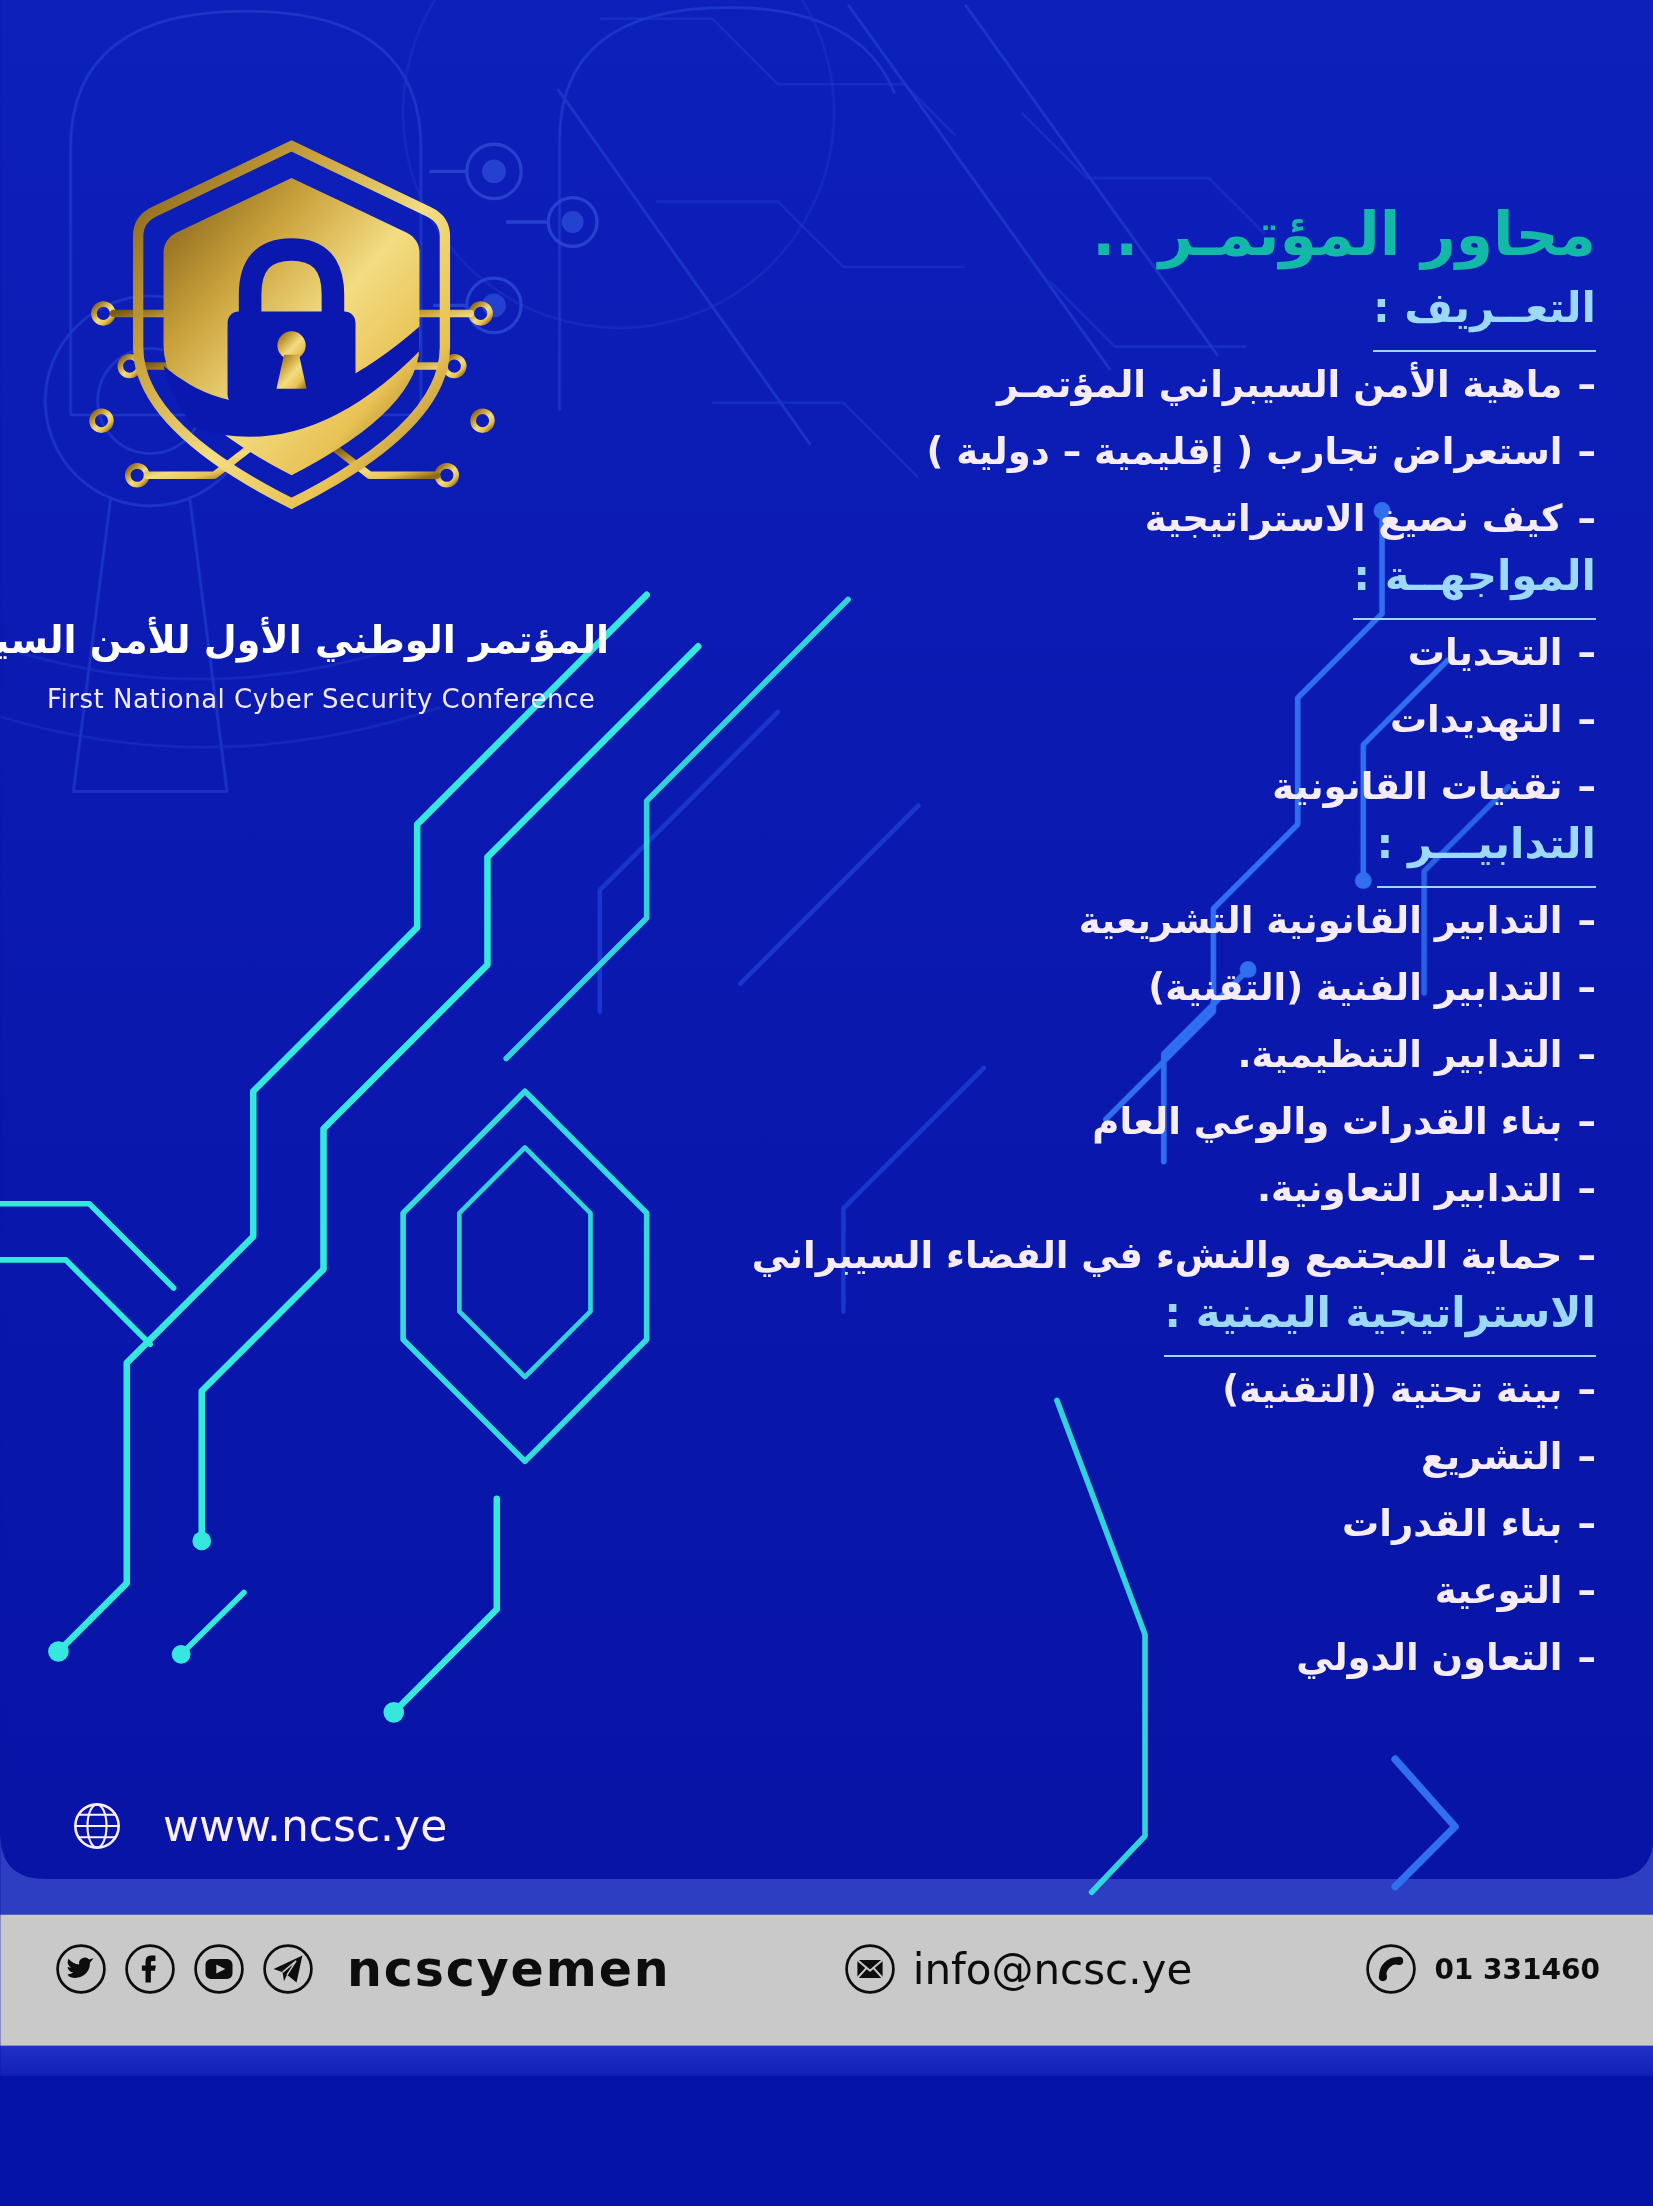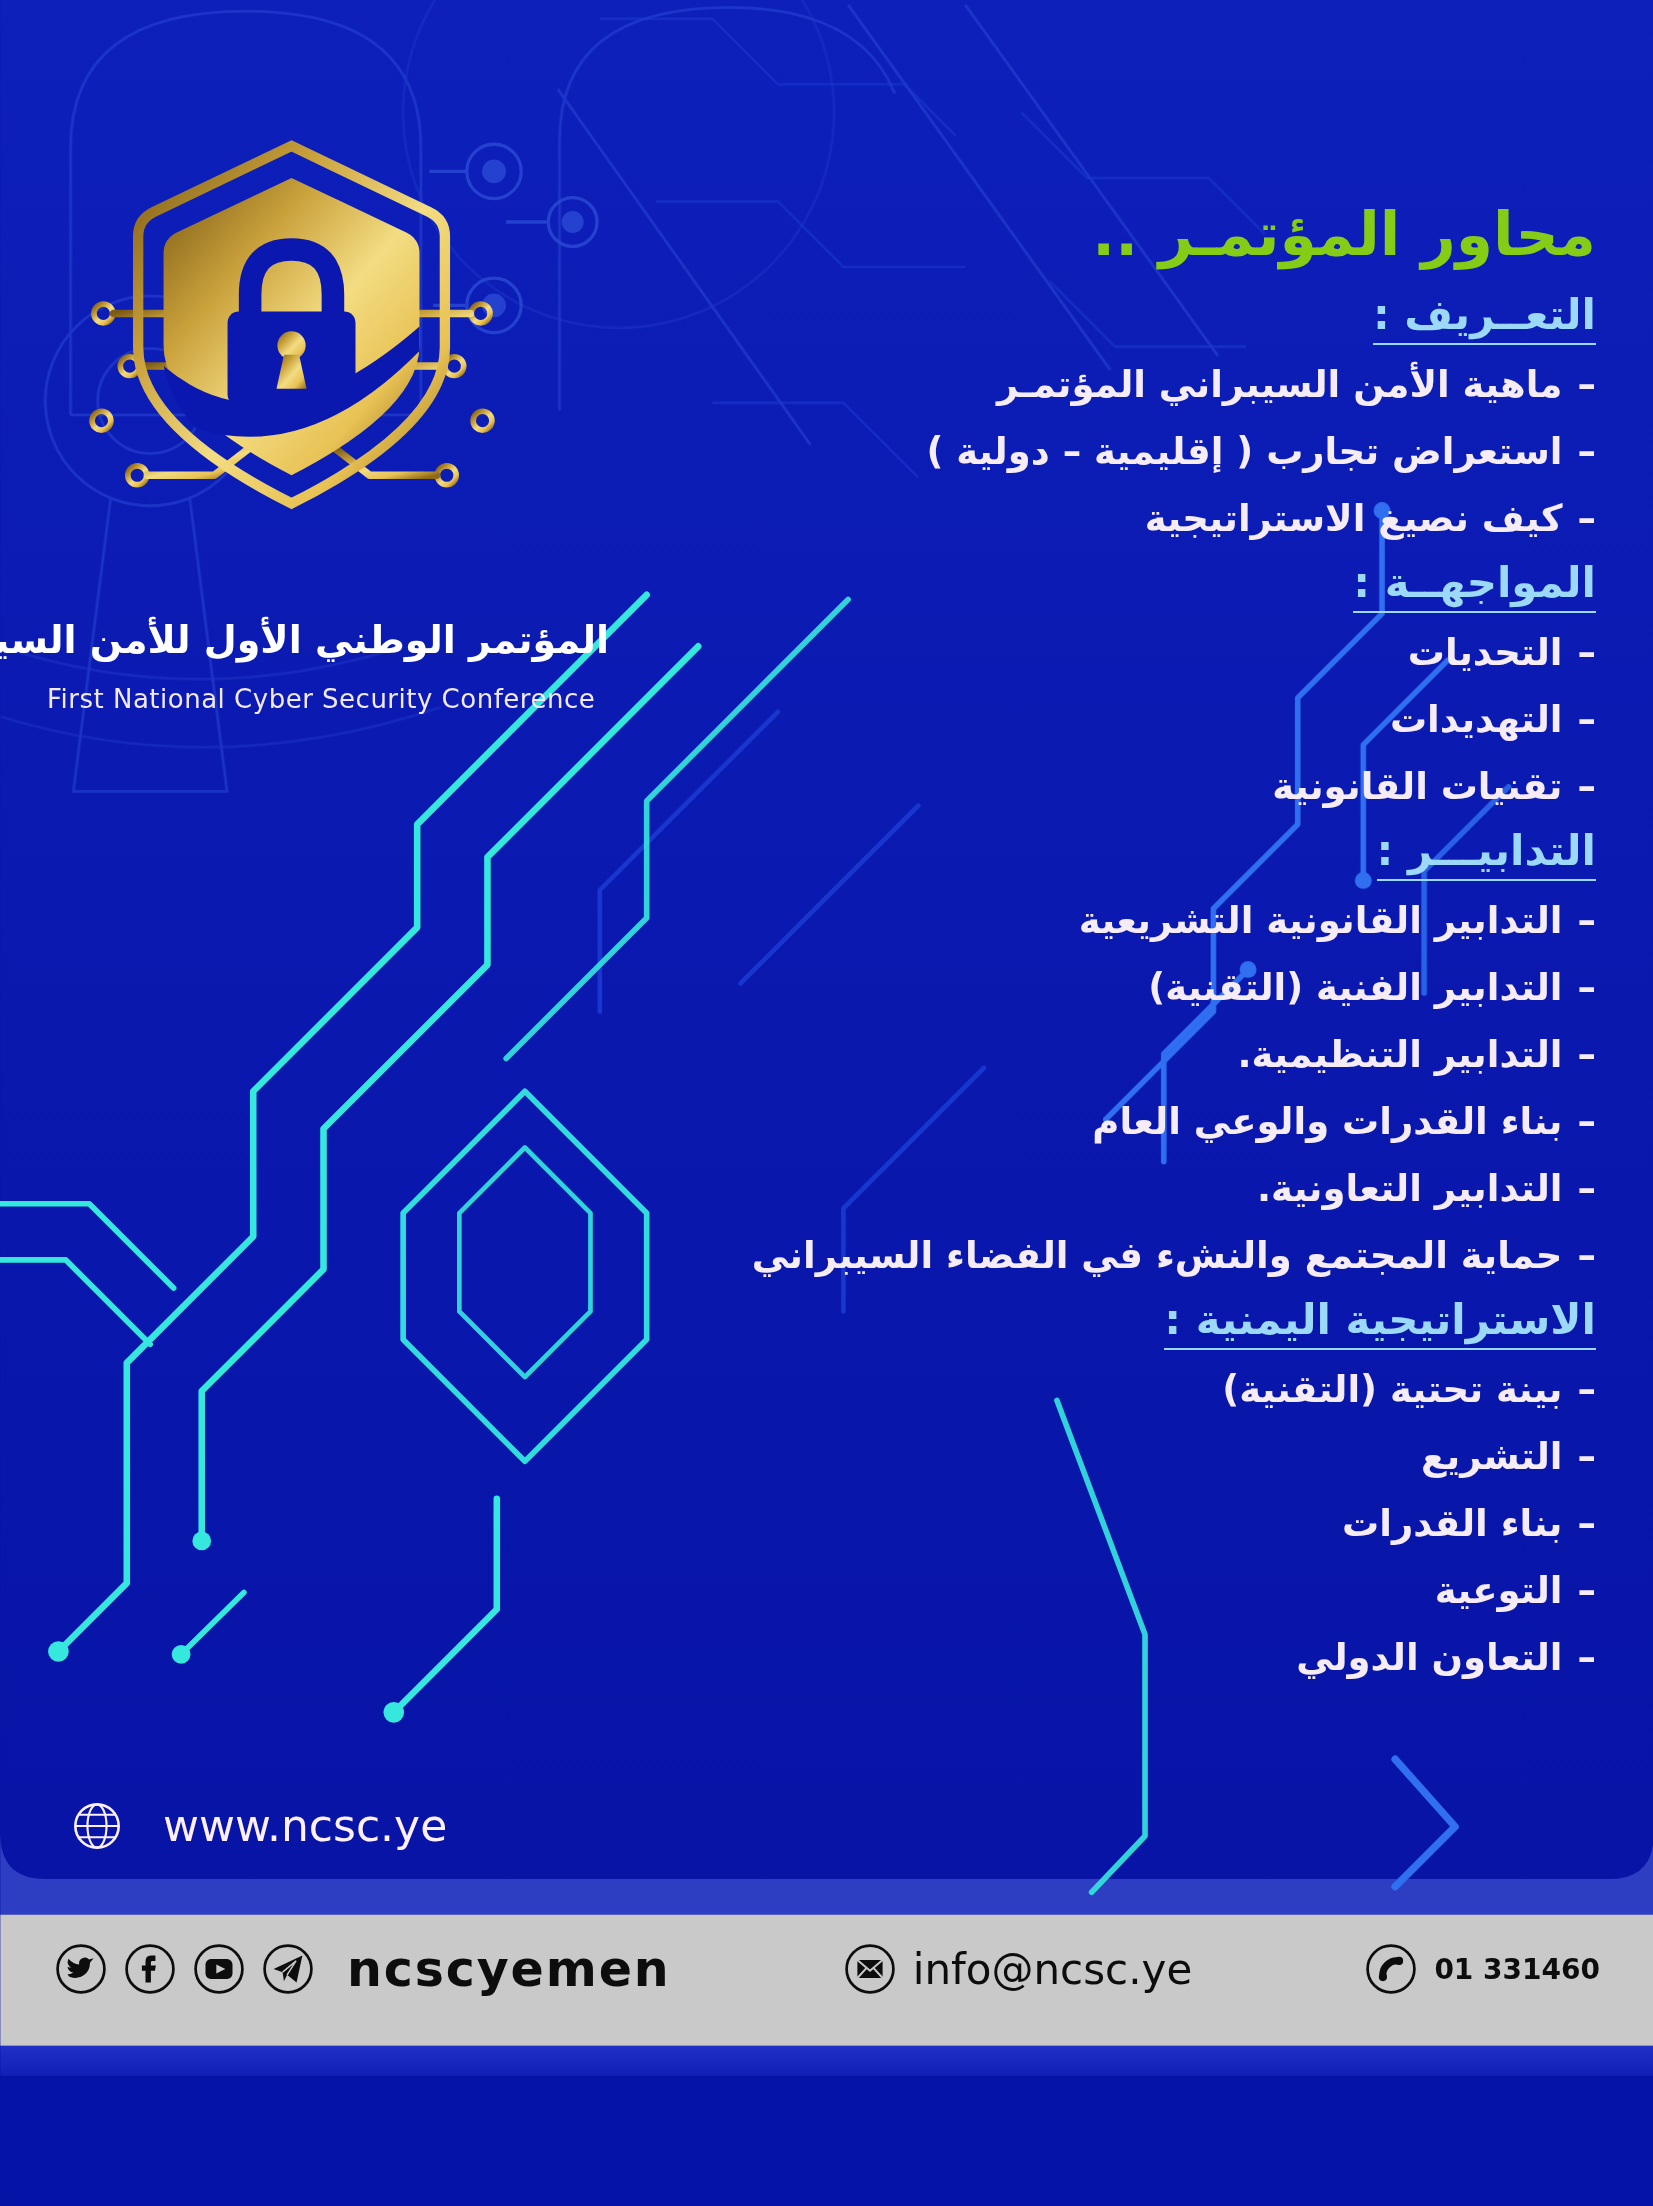--- a/index.html
+++ b/index.html
@@ -20,26 +20,26 @@
     color:#f2e9f7; font-size:26px; letter-spacing:0.5px; white-space:nowrap;
   }
 
   
   .agenda {
     position:absolute; top:184px; right:58px; direction:rtl; text-align:right;
     display:flex; flex-direction:column; align-items:flex-start;
   }
   .agenda-title {
     height:100px; display:flex; align-items:center;
-    color:#84cc16; font-size:60px; font-weight:bold; white-space:nowrap;
+    color:#14b8a6; font-size:60px; font-weight:bold; white-space:nowrap;
   }
   .row { height:67px; display:flex; align-items:center; white-space:nowrap; }
   .sec-heading span {
     color:#9cd9f8; font-size:42px; font-weight:bold;
-    border-bottom:2.8px solid #9cd9f8; padding-bottom:4px;
+    border-bottom:2.8px solid #9cd9f8; padding-bottom:18px;
   }
   .item { color:#f6ecf6; font-size:37px; font-weight:bold; }
   .item .dash { margin-left:15px; }
 
   
   .website {
     position:absolute; left:71px; top:1791px; height:69px;
     display:flex; align-items:center; gap:40px;
     color:#fdeffb; font-size:44px; font-weight:500;
   }

